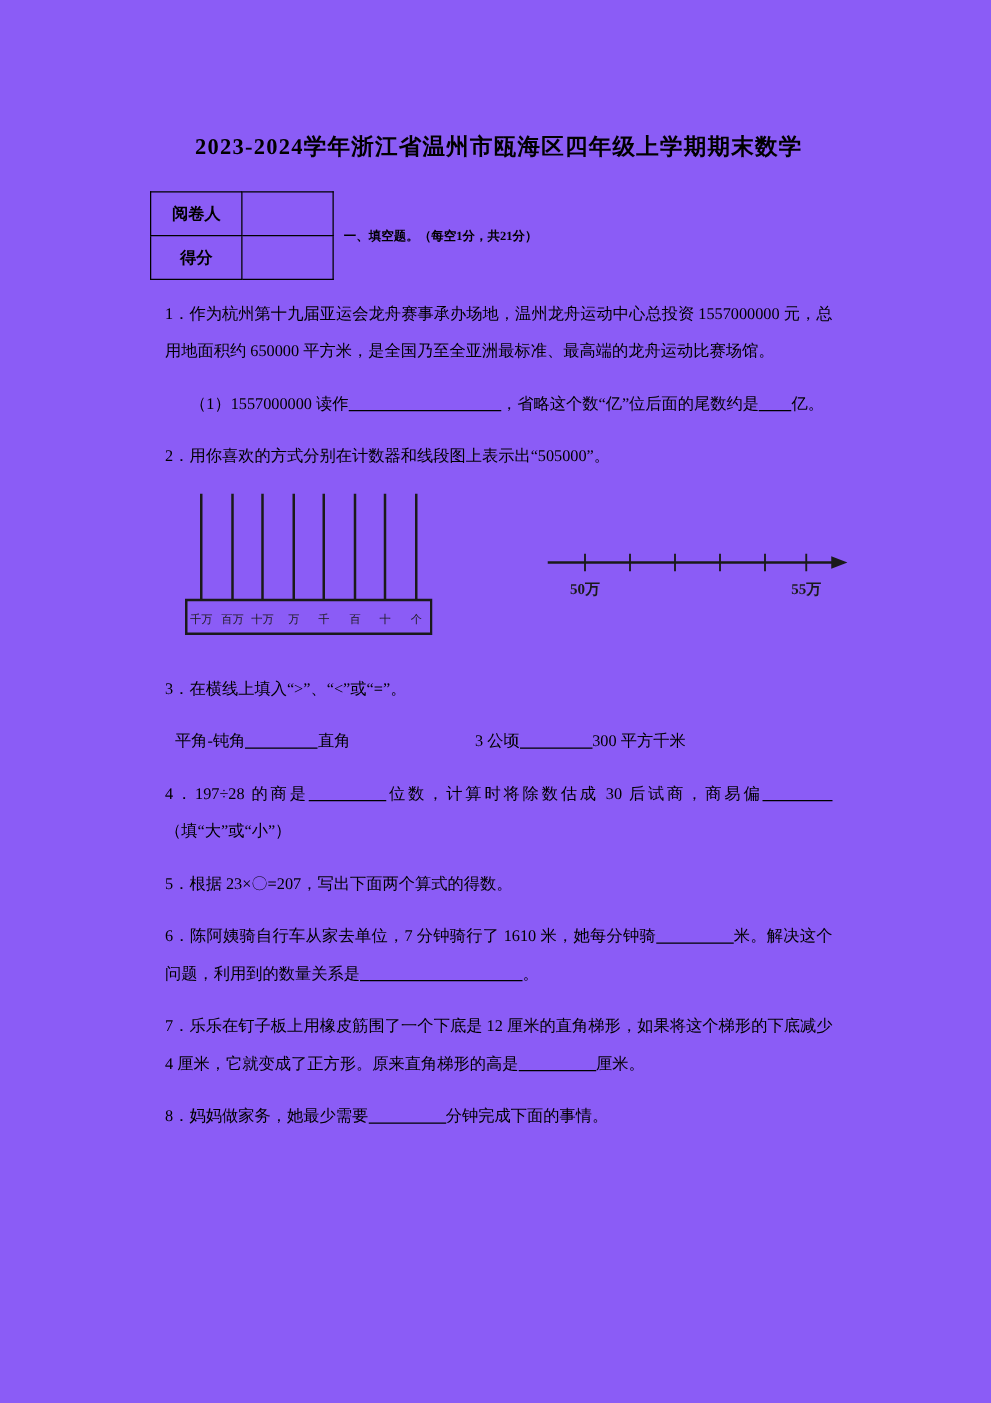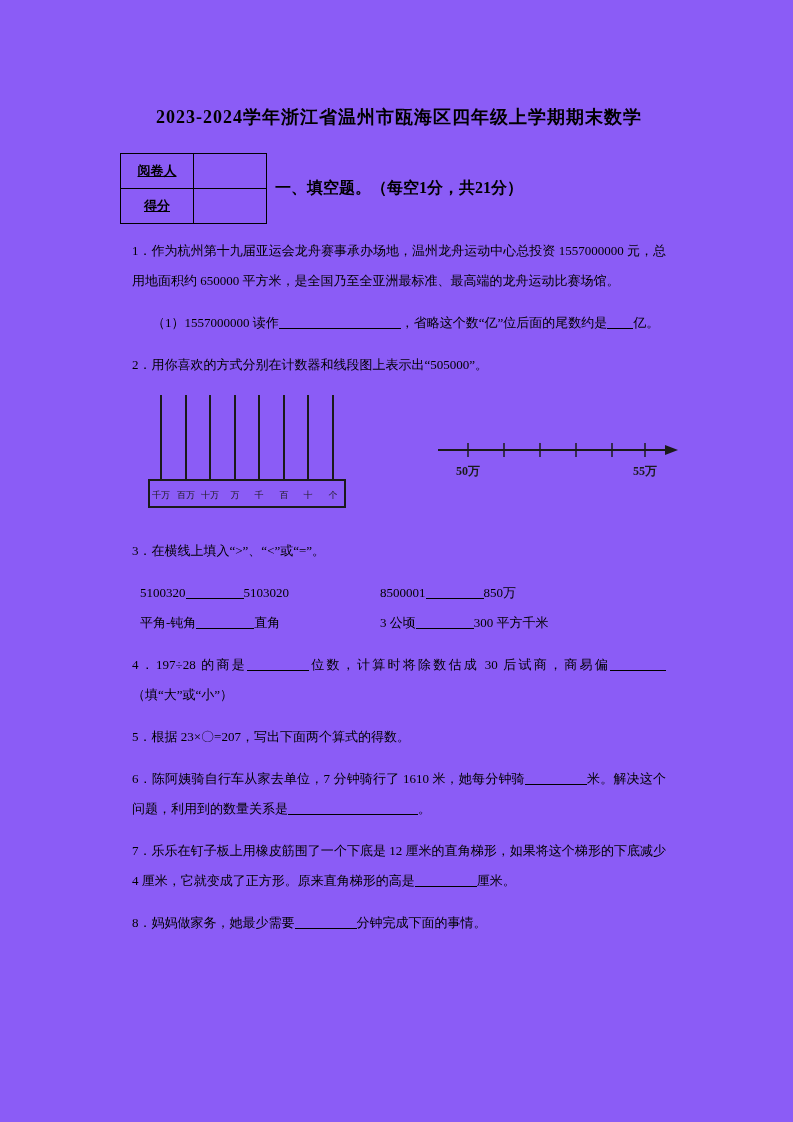--- a/index.html
+++ b/index.html
@@ -1,25 +1,25 @@
 <!DOCTYPE html>
 <html><head>
 <meta charset="utf-8">
 <style>
   html,body{margin:0;padding:0;}
   body{background:#ffffff;color:#000;font-family:"Liberation Serif","DejaVu Serif",serif;}
   .page{position:relative;width:793px;height:1122px;background:#8b5cf6;box-sizing:border-box;
         padding:95px 115px 0 120px;overflow:hidden;}
   .title{font-size:18px;font-weight:bold;text-align:center;line-height:44px;letter-spacing:1px;}
   .header-row{display:flex;align-items:center;margin-top:14px;margin-bottom:6px;}
-  table.score-table{border-collapse:collapse;text-decoration:underline;}
+  table.score-table{border-collapse:collapse;}
   .score-table td{border:1.5px solid #000;width:72px;height:34px;text-align:center;
                   font-size:13px;padding:0;}
   .score-table td.lbl{font-weight:bold;}
-  .section-heading{font-size:16px;font-weight:bold;margin-left:8px;white-space:nowrap;}
+  .section-heading{font-size:10px;font-weight:bold;margin-left:8px;white-space:nowrap;}
   p.line{font-size:13px;line-height:30px;margin:12px;text-align:justify;}
   .indent{padding-left:20px;}
   .blank{display:inline-block;border-bottom:1px solid #000;height:13px;vertical-align:-2px;}
   .figures{display:flex;align-items:flex-start;height:132px;margin-top:2px;}
   .counter-fig{margin-left:28px;}
   .numline-fig{margin-left:92px;margin-top:46px;}
   .two-col{display:flex;font-size:13px;line-height:30px;}
   .col-l{width:260px;padding-left:20px;box-sizing:border-box;}
   .col-l.wide{width:250px;}
   .mt4{margin-top:4px;} .mt8{margin-top:8px;} .mt6{margin-top:6px;}
@@ -103,28 +103,20 @@
         <text x="30" y="37">50万</text>
         <text x="207" y="37">55万</text>
       </g>
     </svg>
   </div>
 
   <p class="line">
     <span>3．在横线上填入“&gt;”、“&lt;”或“=”。</span>
   </p>
 
-  <div class="two-col">
-    <div class="col-l">
-      <span>5100320</span><span class="blank" style="width:58px"></span><span>5103020</span>
-    </div>
-    <div class="col-r">
-      <span>8500001</span><span class="blank" style="width:58px"></span><span>850万</span>
-    </div>
-  </div>
 
   <div class="two-col">
     <div class="col-l">
       <span>平角-钝角</span><span class="blank" style="width:58px"></span><span>直角</span>
     </div>
     <div class="col-r">
       <span>3 公顷</span><span class="blank" style="width:58px"></span><span>300 平方千米</span>
     </div>
   </div>
 

